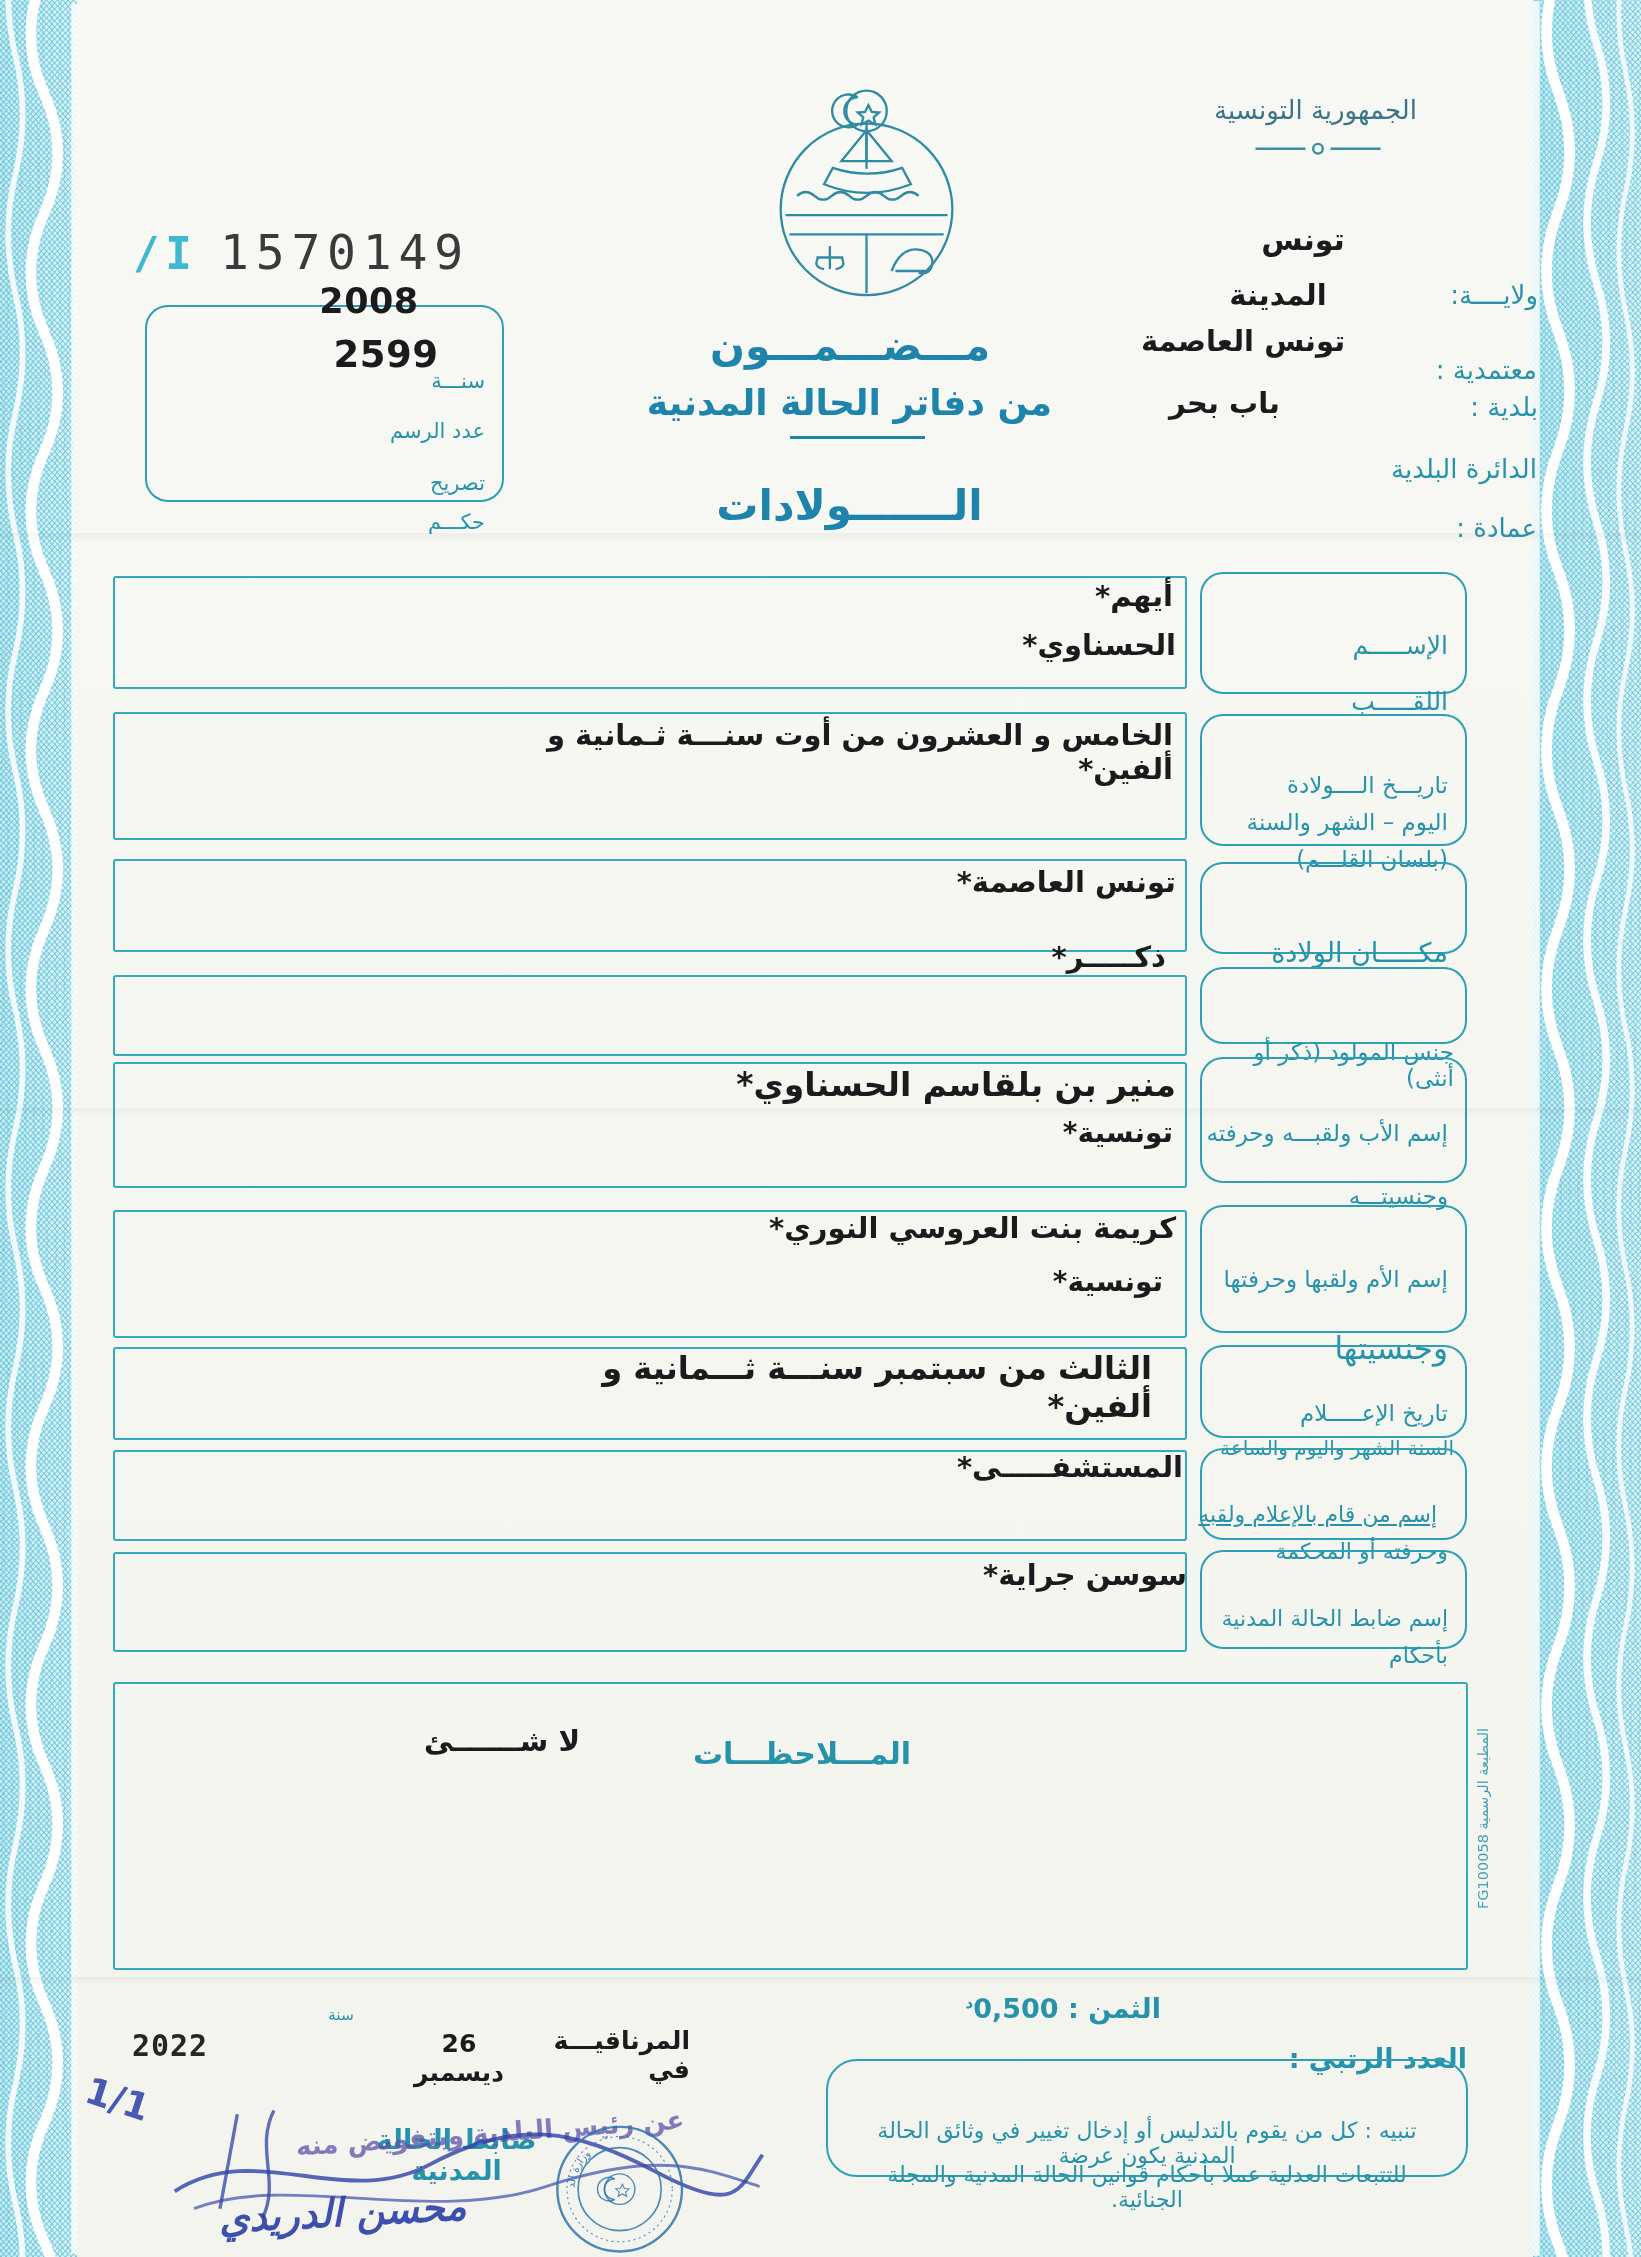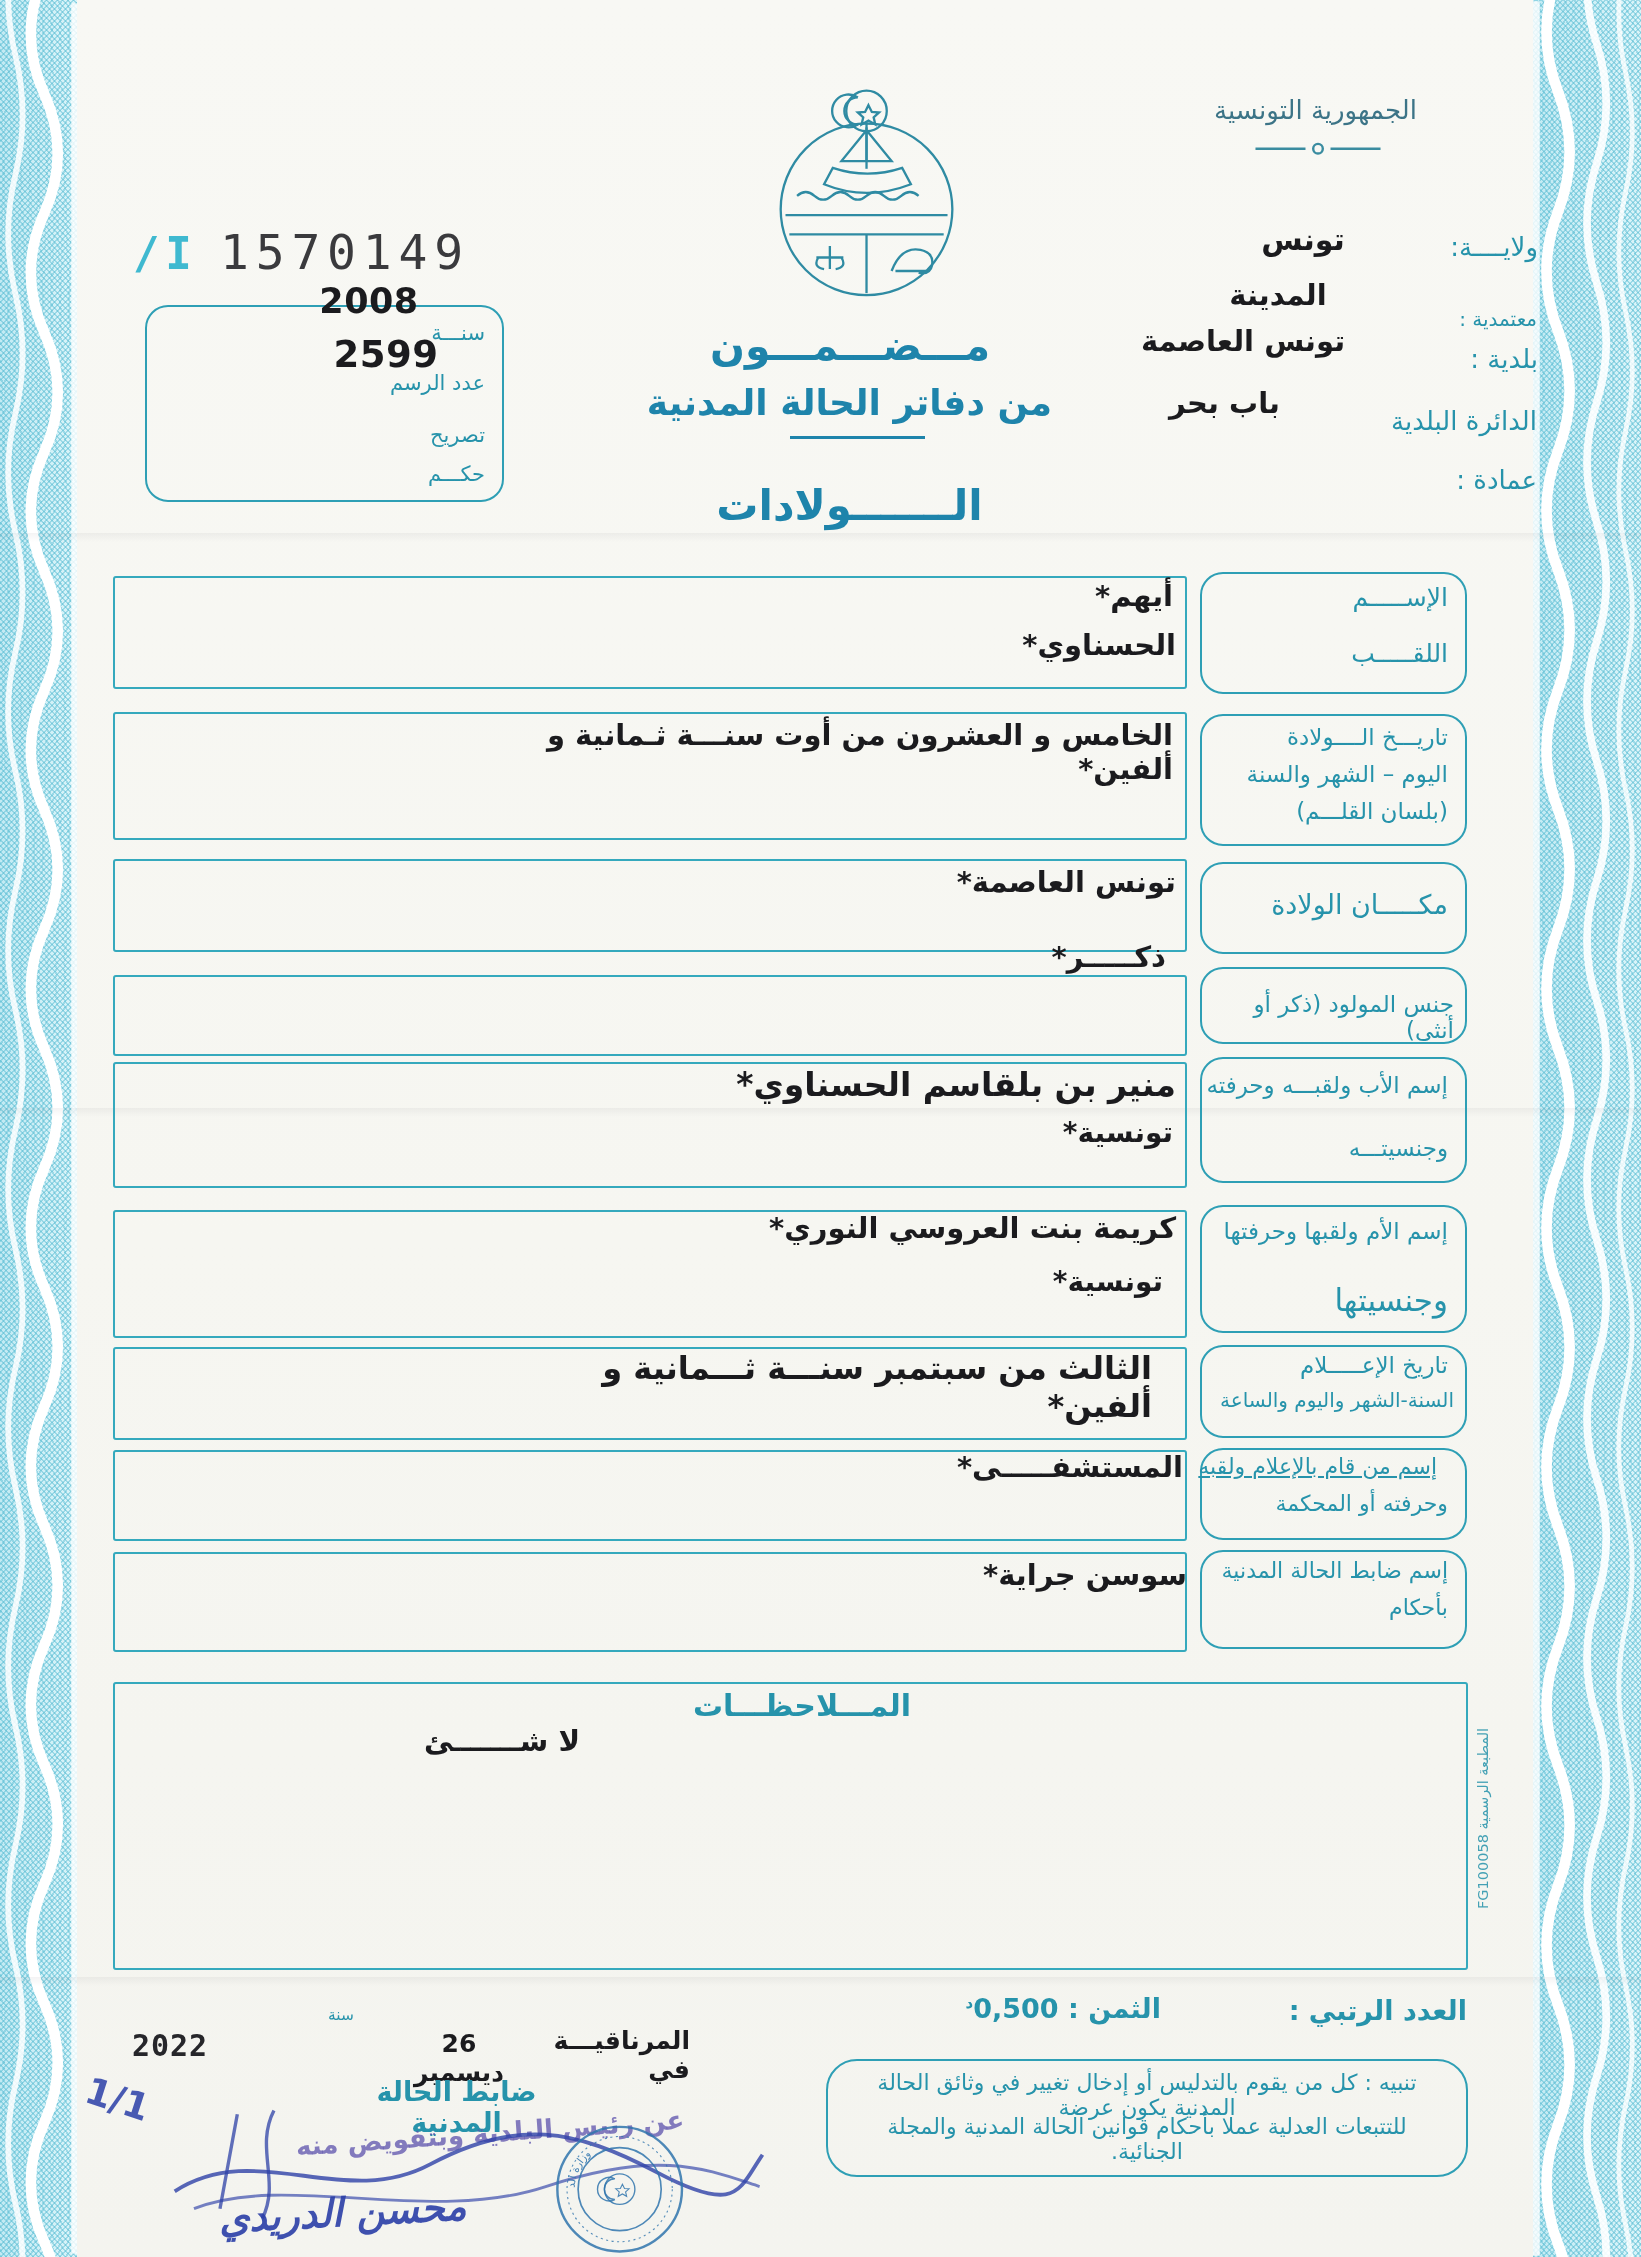--- a/index.html
+++ b/index.html
@@ -15,21 +15,21 @@
   .strip{
     position:absolute; top:0; height:2257px;
     background:
       repeating-linear-gradient(48deg, rgba(70,180,205,.40) 0 1.5px, rgba(255,255,255,0) 1.5px 4px),
       repeating-linear-gradient(-48deg, rgba(70,180,205,.40) 0 1.5px, rgba(255,255,255,0) 1.5px 4px),
       linear-gradient(90deg,#c2eaf3,#daf4f9);
   }
   .strip svg{position:absolute;top:0;left:0;}
   
   .teal{color:#2693ab;}
-  .lbl{position:absolute;color:#2693ab;text-align:right;}
+  .lbl{position:absolute;color:#2693ab;text-align:right;margin-top:48px;}
   .val{position:absolute;color:#1b1b1e;font-weight:700;text-align:right;letter-spacing:0.5px;}
   .box{position:absolute;border:2.9px solid #2e9fb5;background:transparent;box-sizing:border-box;}
   .lblbox{border-radius:23px;}
   .valbox{border-width:2.4px;border-radius:2.9px;border-color:#35a9bd;}
   .title{position:absolute;color:#1e84ab;font-weight:700;text-align:center;}
   .stamped{font-family:"DejaVu Sans Mono",monospace;color:#26262a;}
   .crease{position:absolute;left:0;width:100%;height:8.7px;
     background:linear-gradient(180deg,rgba(60,60,70,.06),rgba(60,60,70,0));}
   sup{font-size:.55em;}
 </style>
@@ -93,21 +93,21 @@
   <div class="val" style="left:311px;top:281px;width:116px;font-size:35px;text-align:center;">2008</div>
   <div class="val" style="left:328px;top:333px;width:116px;font-size:37px;text-align:center;">2599</div>
 
   <div class="title" style="left:676px;top:322px;width:348px;font-size:41px;">مـــضـــمـــون</div>
   <div class="title" style="left:642px;top:382px;width:415px;font-size:36px;">من دفاتر الحالة المدنية</div>
   <div class="abs" style="left:790px;top:436px;width:135px;height:2.9px;background:#1e84ab;"></div>
   <div class="title" style="left:666px;top:481px;width:367px;font-size:42px;">الـــــــولادات</div>
 
   <div class="lbl" style="left:1403px;top:232px;width:135px;font-size:26px;">ولايــــة:</div>
   <div class="val" style="left:1250px;top:222px;width:106px;font-size:30px;text-align:center;">تونس</div>
-  <div class="lbl" style="left:1363px;top:307px;width:174px;font-size:20px;">معتمدية :</div>
+  <div class="lbl" style="left:1363px;top:307px;width:174px;font-size:26px;">معتمدية :</div>
   <div class="val" style="left:1213px;top:278px;width:130px;font-size:29px;text-align:center;">المدينة</div>
   <div class="lbl" style="left:1412px;top:344px;width:126px;font-size:26px;">بلدية :</div>
   <div class="val" style="left:1115px;top:324px;width:256px;font-size:29px;text-align:center;">تونس العاصمة</div>
   <div class="lbl" style="left:1323px;top:406px;width:214px;font-size:26px;">الدائرة البلدية</div>
   <div class="val" style="left:1157px;top:386px;width:135px;font-size:29px;text-align:center;">باب بحر</div>
   <div class="lbl" style="left:1405px;top:465px;width:132px;font-size:26px;">عمادة :</div>
 
   <div class="box lblbox" style="left:1200px;top:572px;width:267px;height:122px;"></div>
   <div class="lbl" style="left:1200px;top:583px;width:248px;font-size:25px;">الإســـــم</div>
   <div class="lbl" style="left:1200px;top:639px;width:248px;font-size:25px;">اللقـــــب</div>

